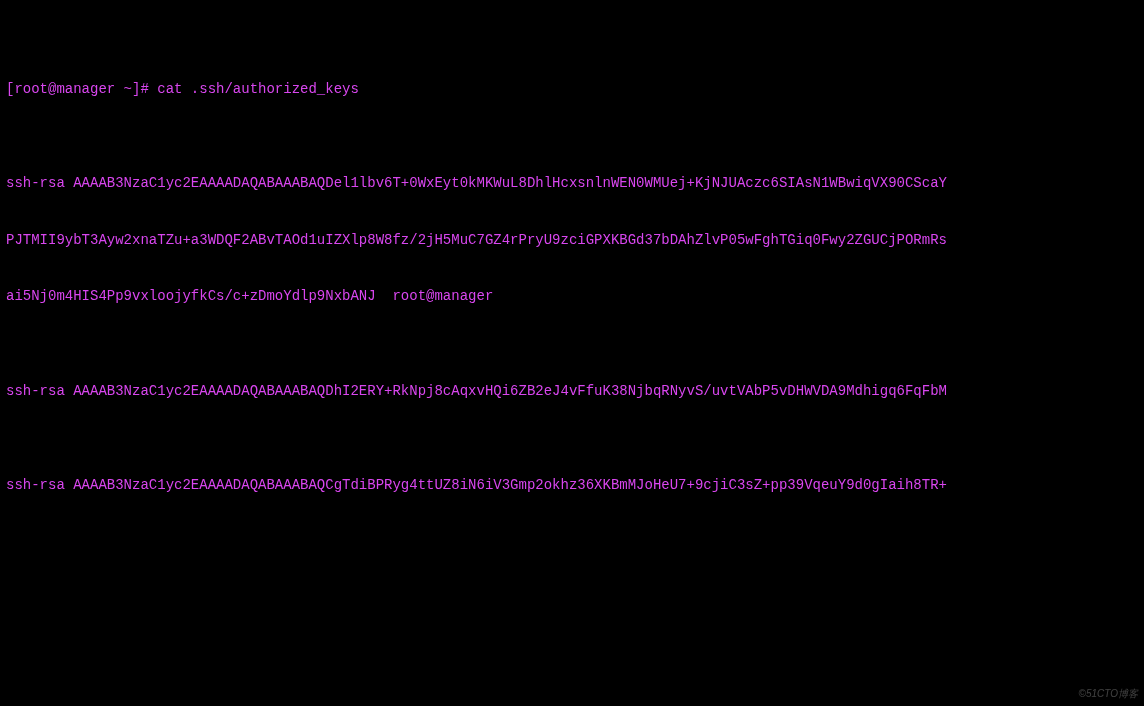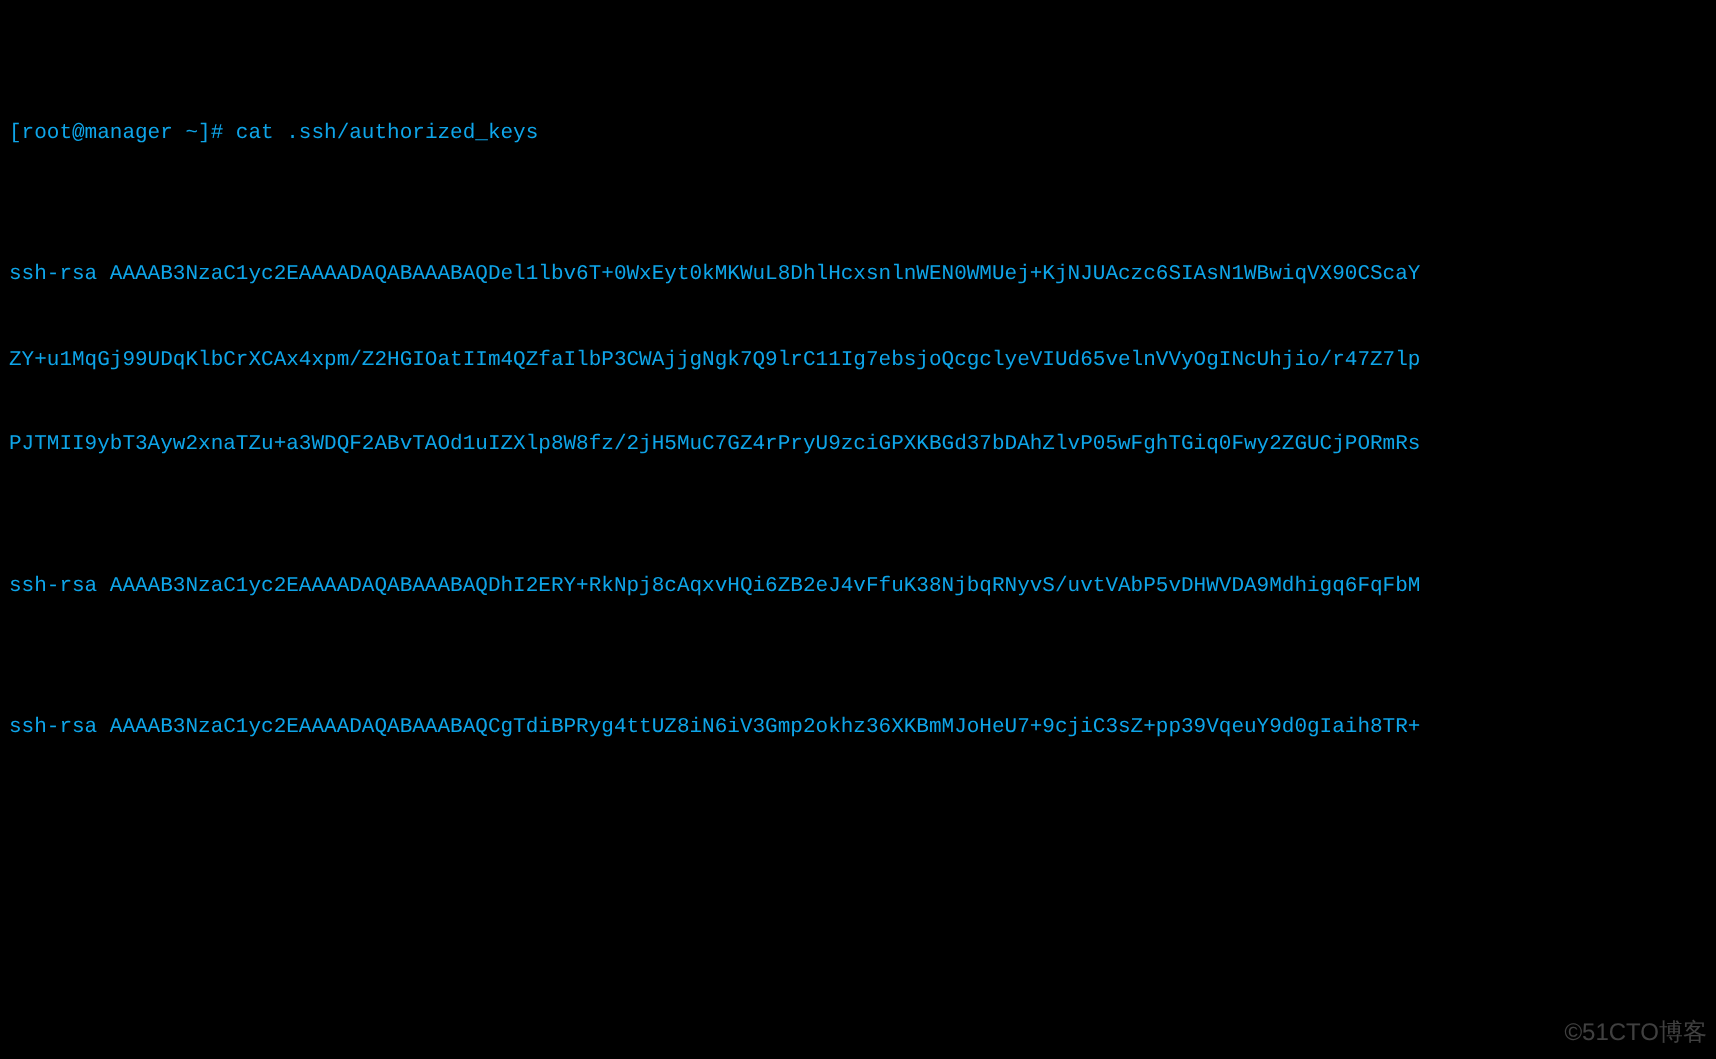--- a/index.html
+++ b/index.html
@@ -16,43 +16,44 @@
   }
   .terminal {
     padding: 4px 6px;
     white-space: pre;
     position: relative;
     box-sizing: border-box;
     width: 100%;
     height: 100%;
   }
   .line { white-space: pre-wrap; word-break: break-all; }
-  .w  { color: #0ea5e9; }
+  .w  { color: #d946ef; }
   .watermark {
     position: absolute;
     right: 6px;
     bottom: 6px;
     color: rgba(255,255,255,0.25);
-    font-size: 16px;
+    font-size: 10px;
     font-family: sans-serif;
     pointer-events: none;
+    font-style: italic;
   }
 </style>
 </head>
 <body>
 
 <div class="terminal">
 
   
   <div class="line"><span class="w">[root@manager ~]#</span><span class="w"> </span><span class="w">cat .ssh/authorized_keys</span></div>
 
   
   <div class="line w">ssh-rsa AAAAB3NzaC1yc2EAAAADAQABAAABAQDel1lbv6T+0WxEyt0kMKWuL8DhlHcxsnlnWEN0WMUej+KjNJUAczc6SIAsN1WBwiqVX90CScaY</div>
-  <div class="line w">ZY+u1MqGj99UDqKlbCrXCAx4xpm/Z2HGIOatIIm4QZfaIlbP3CWAjjgNgk7Q9lrC11Ig7ebsjoQcgclyeVIUd65velnVVyOgINcUhjio/r47Z7lp</div>
   <div class="line w">PJTMII9ybT3Ayw2xnaTZu+a3WDQF2ABvTAOd1uIZXlp8W8fz/2jH5MuC7GZ4rPryU9zciGPXKBGd37bDAhZlvP05wFghTGiq0Fwy2ZGUCjPORmRs</div>
+  <div class="line w">ai5Nj0m4HIS4Pp9vxloojyfkCs/c+zDmoYdlp9NxbANJ  root@manager</div>
 
   
   <div class="line w">ssh-rsa AAAAB3NzaC1yc2EAAAADAQABAAABAQDhI2ERY+RkNpj8cAqxvHQi6ZB2eJ4vFfuK38NjbqRNyvS/uvtVAbP5vDHWVDA9Mdhigq6FqFbM</div>
 
   
   <div class="line w">ssh-rsa AAAAB3NzaC1yc2EAAAADAQABAAABAQCgTdiBPRyg4ttUZ8iN6iV3Gmp2okhz36XKBmMJoHeU7+9cjiC3sZ+pp39VqeuY9d0gIaih8TR+</div>
   
   
   
 

